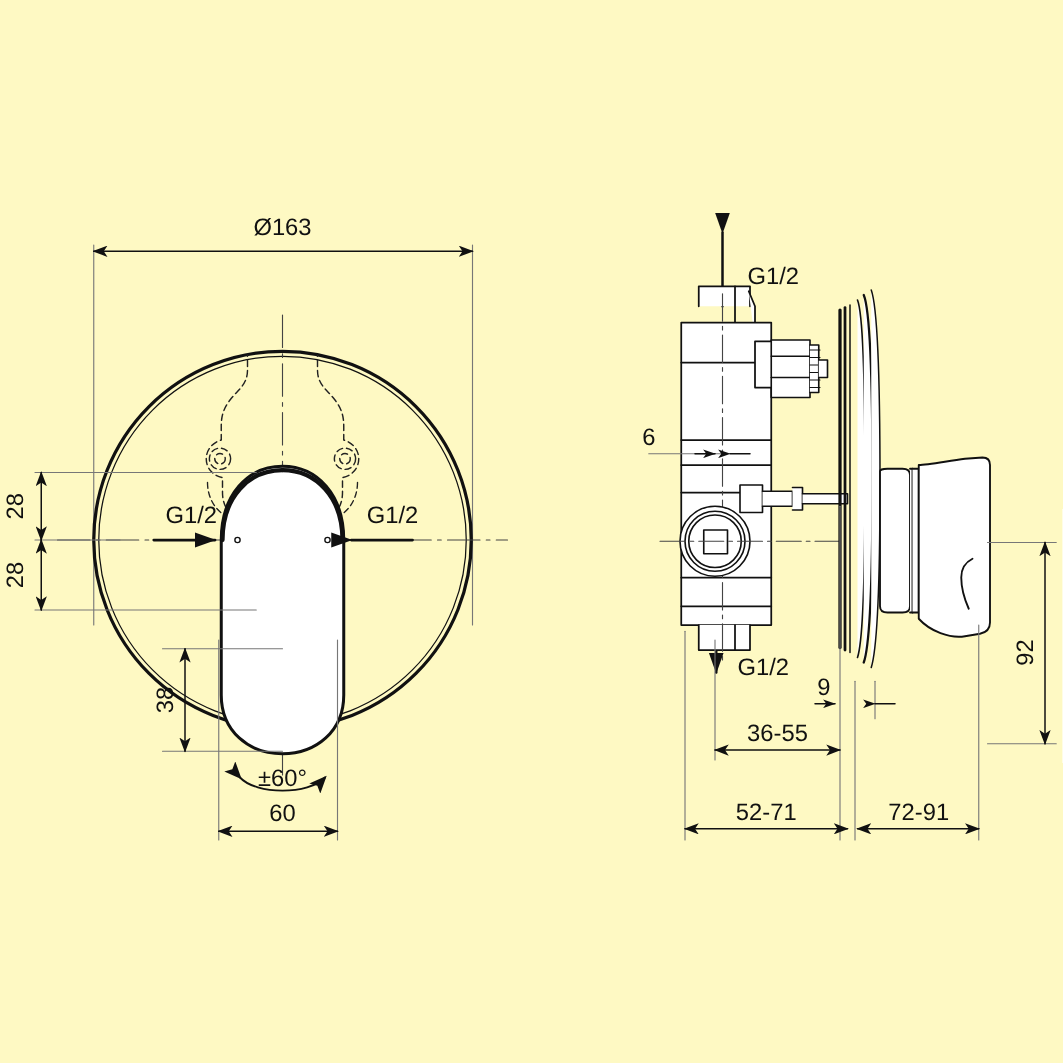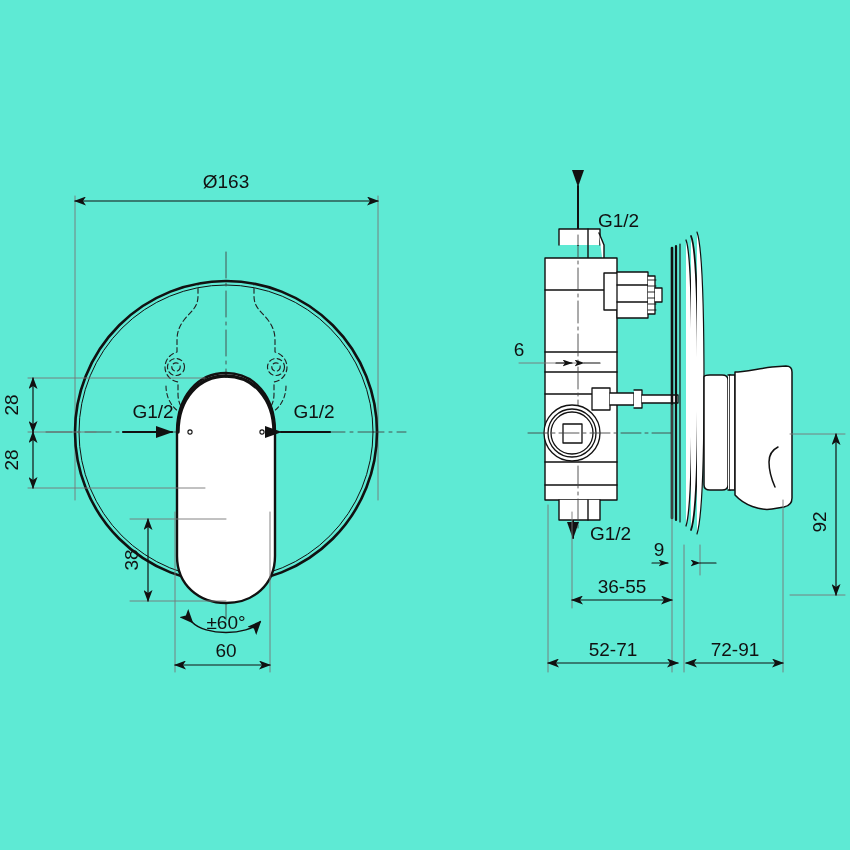--- a/index.html
+++ b/index.html
@@ -2,21 +2,21 @@
 <html><head>
 <meta charset="utf-8">
 <title>Technical Drawing</title>
 <style>
   html,body{margin:0;padding:0;background:#ffffff;}
   body{
     width:850px;height:850px;overflow:hidden;
     font-family:"Liberation Sans","DejaVu Sans",sans-serif;
     color:#1a1a1a;
   }
-  #sheet{position:relative;width:850px;height:850px;background:#5eead4;}
+  #sheet{position:relative;width:850px;height:850px;background:#fef9c3;}
   #sheet svg{position:absolute;left:0;top:0;}
   .dimtext{
     font-family:"Liberation Sans","DejaVu Sans",sans-serif;
     font-size:19px;fill:#111111;
   }
   text{white-space:pre;}
 </style>
 </head>
 <body>
 

